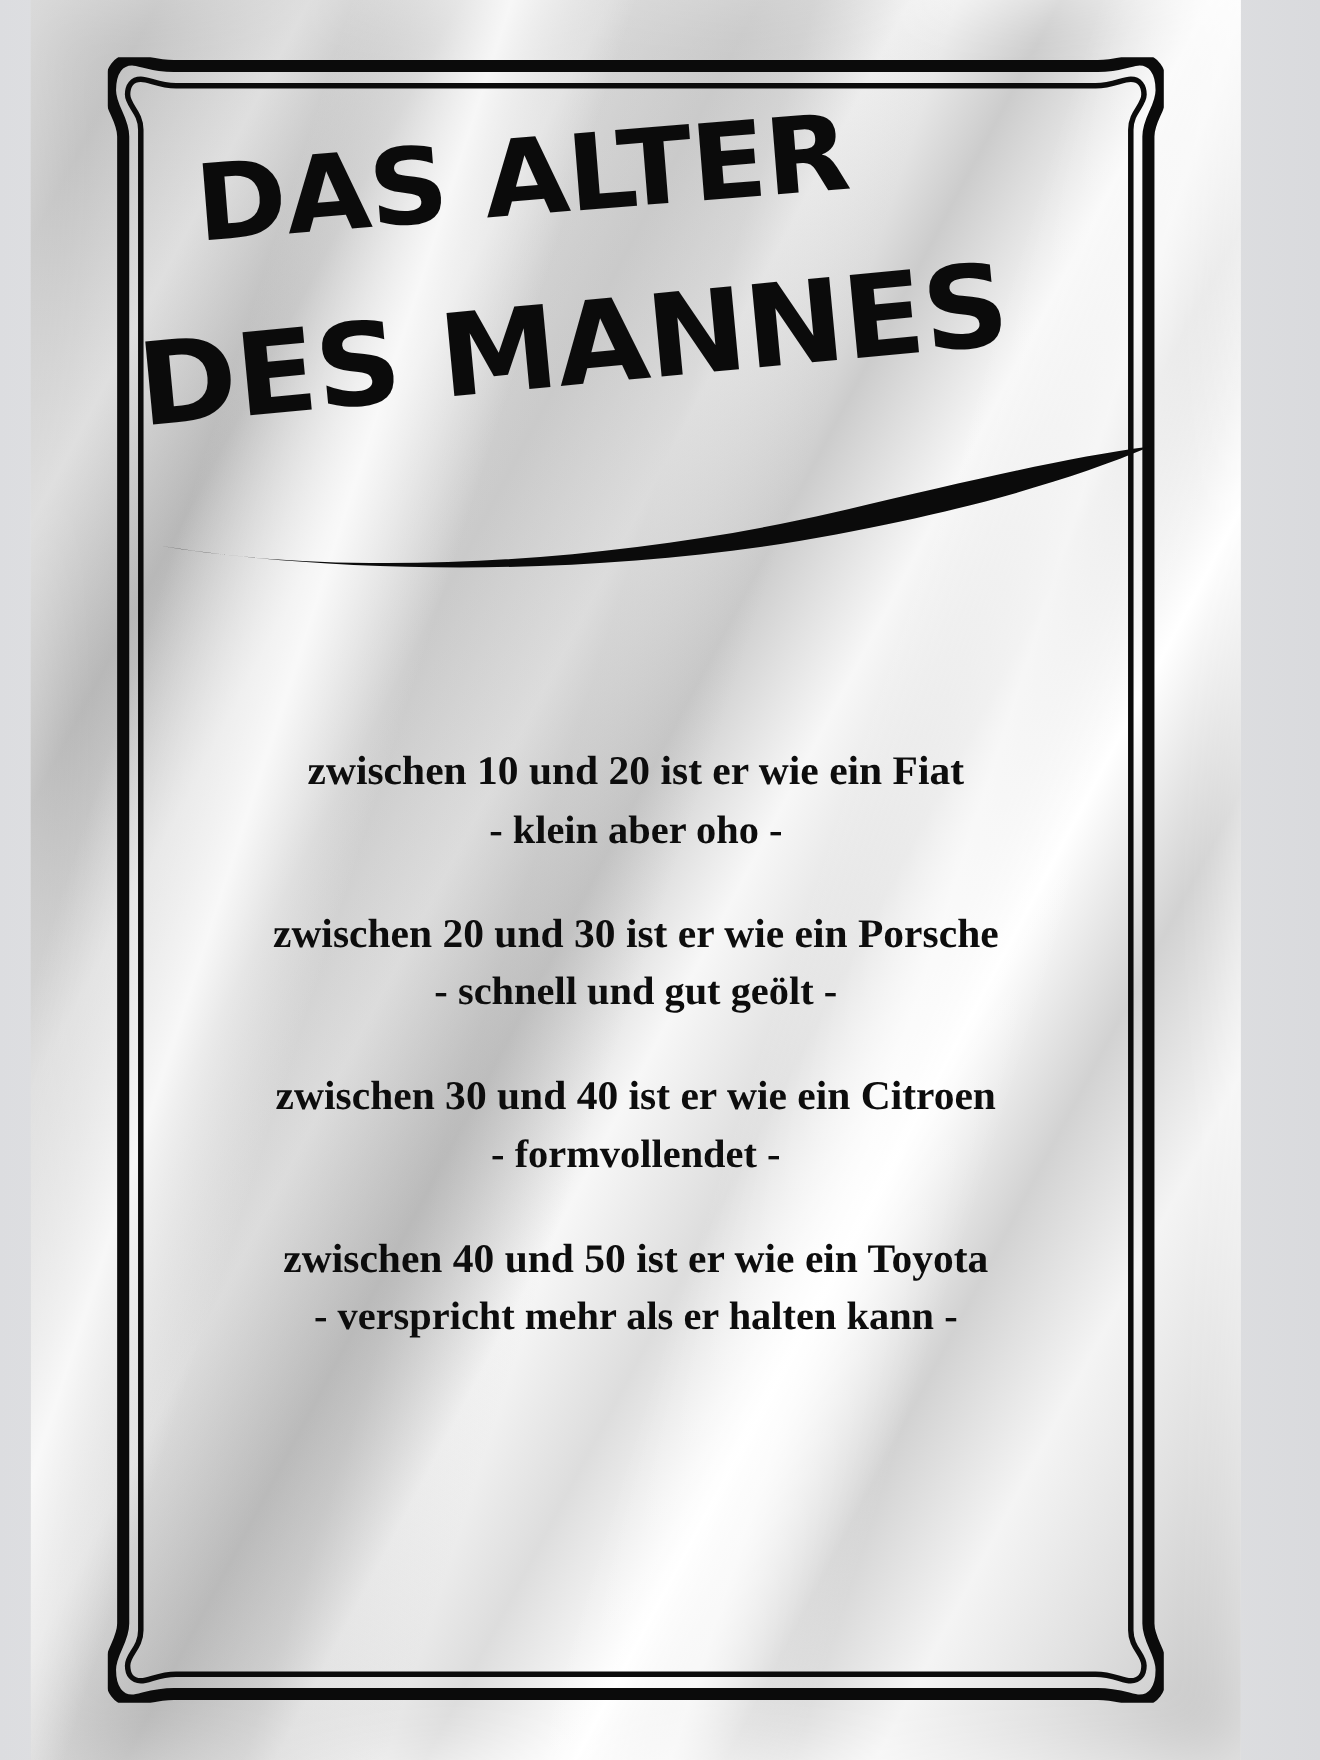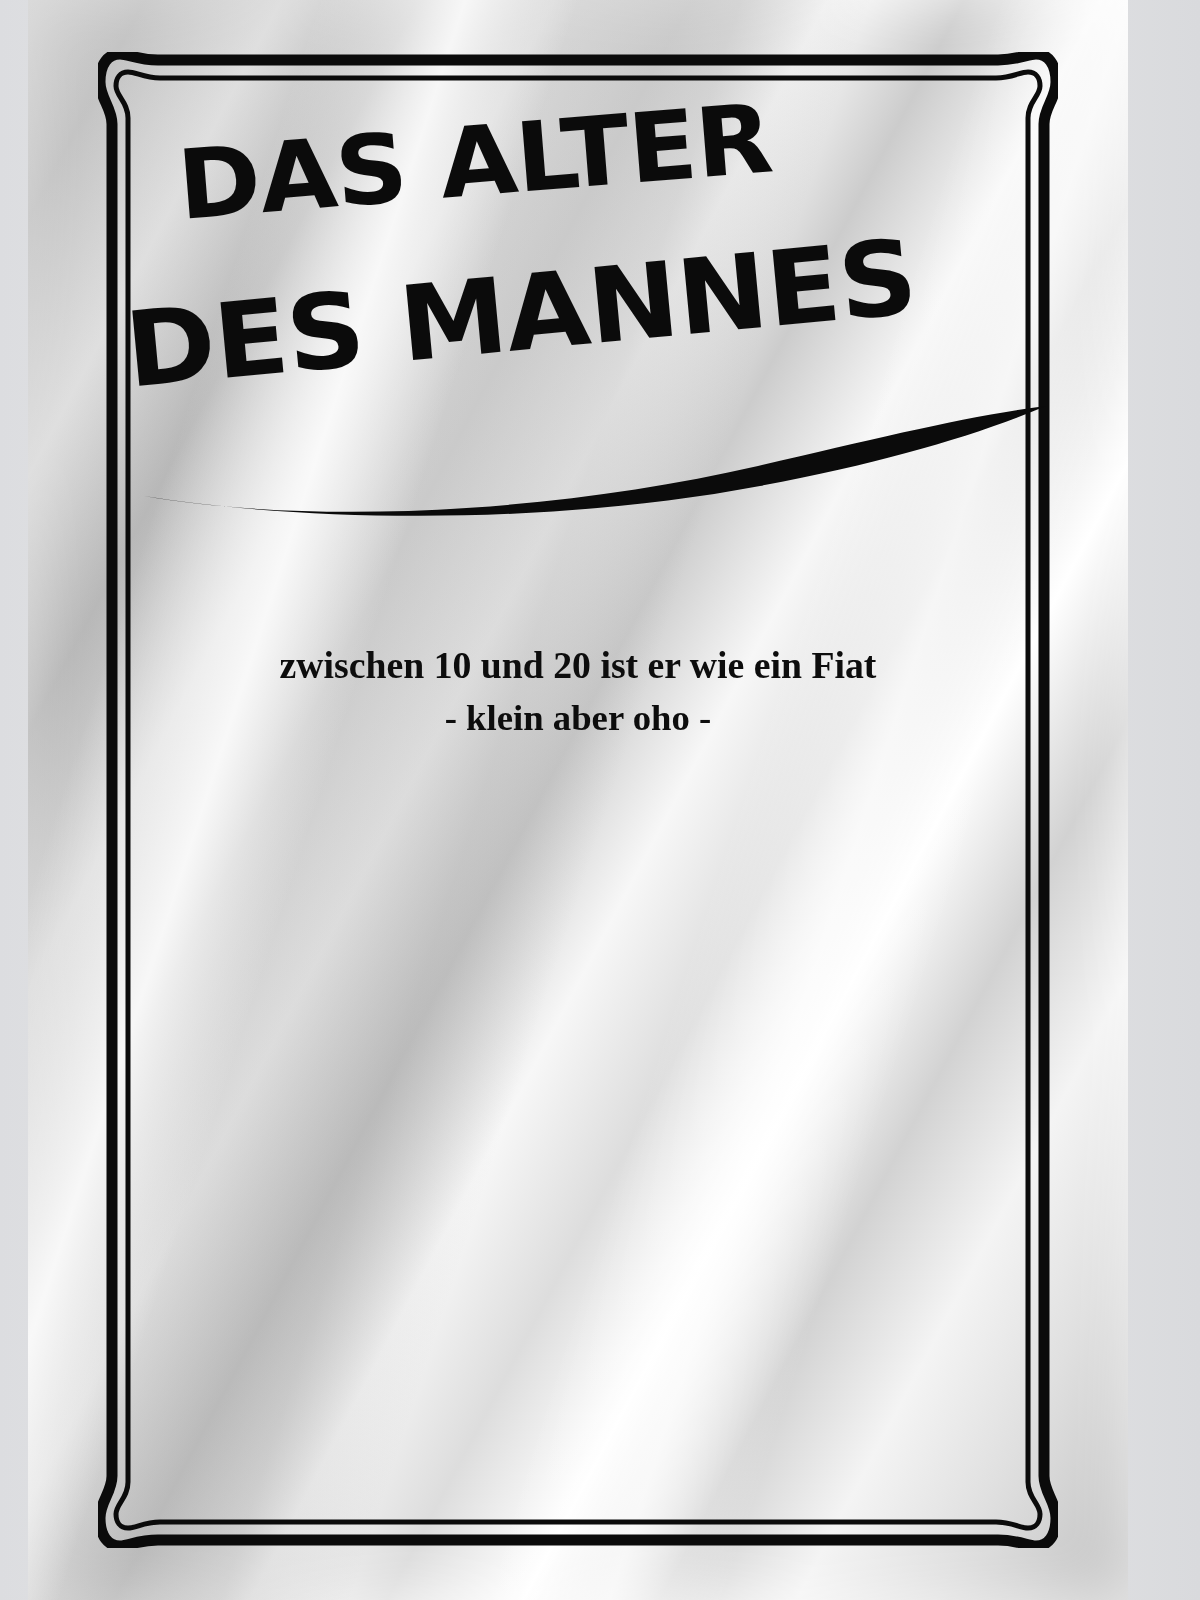--- a/index.html
+++ b/index.html
@@ -110,21 +110,21 @@
     top: 400px;
     width: 920px;
     height: 120px;
     pointer-events: none;
   }
 
   
   #verses {
     position: absolute;
     left: 70px;
-    top: 640px;
+    top: 676px;
     width: 960px;
     text-align: center;
   }
   .verse {
     margin-bottom: 44px;
   }
   .verse:last-child { margin-bottom: 0; }
   .verse-line {
     font-family: "Liberation Serif", serif;
     font-weight: bold;
@@ -200,20 +200,32 @@
       </svg>
     </div>
 
     <div id="verses">
 
       <div class="verse">
         <div class="verse-line">zwischen 10 und 20 ist er wie ein Fiat</div>
         <div class="verse-line sub">- klein aber oho -</div>
       </div>
 
-
-
+      <div class="verse">
+        <div class="verse-line">zwischen 20 und 30 ist er wie ein Porsche</div>
+        <div class="verse-line sub">- schnell und gut geölt -</div>
+      </div>
+
+      <div class="verse">
+        <div class="verse-line">zwischen 30 und 40 ist er wie ein Citroen</div>
+        <div class="verse-line sub">- formvollendet -</div>
+      </div>
+
+      <div class="verse">
+        <div class="verse-line">zwischen 40 und 50 ist er wie ein Toyota</div>
+        <div class="verse-line sub">- verspricht mehr als er halten kann -</div>
+      </div>
 
 
     </div>
 
   </div>
 </div>
 
 </body></html>

